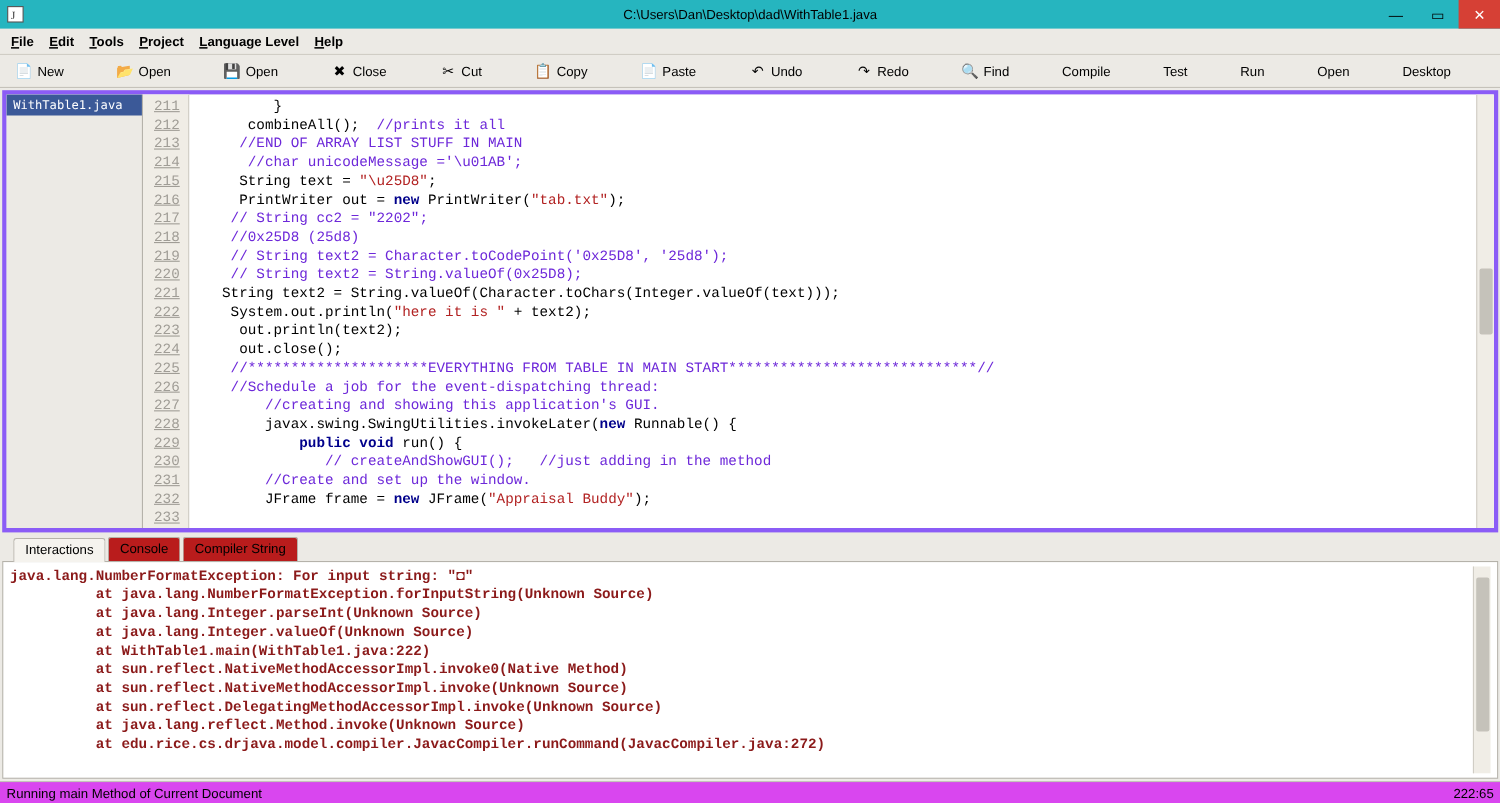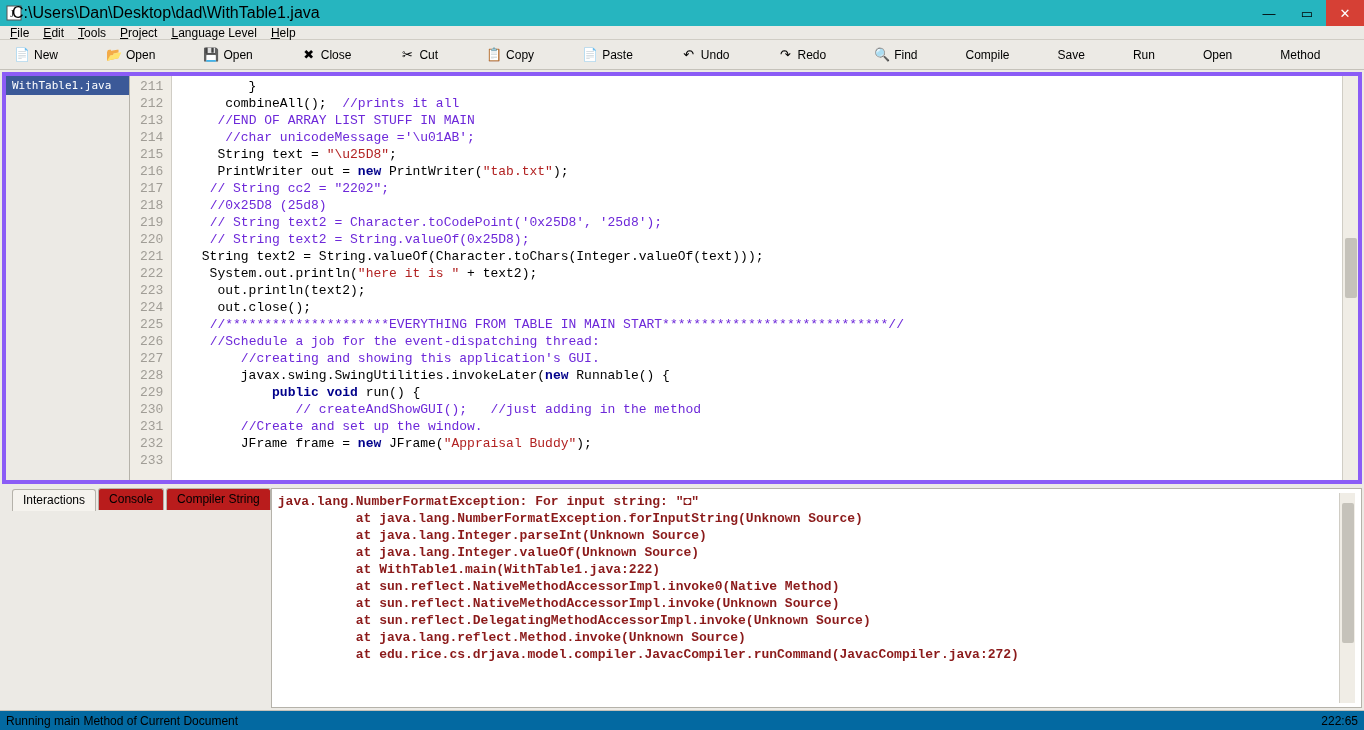--- a/index.html
+++ b/index.html
@@ -15,32 +15,33 @@
 }
 .titlebar {
   height: 26px;
   background: #26b5bf;
   display: flex;
   align-items: center;
   color: #000;
   position: relative;
 }
 .titlebar-icon { width: 20px; height: 20px; margin-left: 4px; display:flex; align-items:center; justify-content:center;}
-.titlebar-title { position:absolute; left:0; right:0; text-align:left; font-size:16px;margin-left:12px; }
+.titlebar-title { position:absolute; left:0; right:0; text-align:center; font-size:12px; }
 .titlebar-buttons { margin-left: auto; display: flex; height: 100%; }
 .titlebar-btn { width: 38px; height: 100%; display:flex; align-items:center; justify-content:center; font-size:13px; }
 .titlebar-btn.close { background: #d64035; color: #fff; }
 .menubar {
-  height: 14px;
+  height: 24px;
   background: #eceae5;
   display: flex;
   align-items: center;
   padding: 0 4px;
   gap: 2px;
   border-bottom: 1px solid #d0cdc5;
+  font-weight: bold;
 }
 .menu-item { padding: 2px 6px; text-decoration: underline; text-decoration-color: transparent; }
 .menu-item::first-letter { text-decoration: underline; }
 .toolbar {
   height: 30px;
   background: #eceae5;
   display: flex;
   align-items: center;
   padding: 0 14px;
   gap: 48px;
@@ -77,20 +78,21 @@
 .gutter {
   background: #f0ede6;
   border-right: 1px solid #d0cdc5;
   font-family: "Courier New", monospace;
   font-size: 13px;
   color: #a09d96;
   text-align: right;
   padding: 2px 8px 2px 10px;
   line-height: 17px;
   white-space: pre;
+  text-decoration: underline;
 }
 .code {
   flex: 1;
   font-family: "Courier New", monospace;
   font-size: 13px;
   padding: 2px 6px;
   line-height: 17px;
   white-space: pre;
   overflow: hidden;
 }
@@ -105,21 +107,21 @@
   top: 40%;
   left: 2px;
   width: 12px;
   height: 60px;
   background: #c5c2ba;
   border-radius: 2px;
 }
 .bottom-panel {
   height: 220px;
   display: flex;
-  flex-direction: row;
+  flex-direction: column;
   margin: 2px;
 }
 .bottom-tabs {
   display: flex;
   height: 22px;
   gap: 2px;
   padding-left: 10px;
 }
 .bottom-tab {
   padding: 3px 10px;
@@ -140,21 +142,21 @@
   padding: 4px 6px;
   overflow: hidden;
   display:flex;
   gap:44px;
 }
 .bottom-content-inner { flex:1; white-space: pre; color: #8b1a1a; font-weight: bold;}
 .bottom-scroll { width: 16px; background: #f0ede6; border-left: 1px solid #d0cdc5; position:relative;}
 .bottom-scroll .thumb { position:absolute; top:10px; left:2px; width:12px; height:140px; background:#c5c2ba; border-radius:2px;}
 .statusbar {
   height: 20px;
-  background: #0369a1;
+  background: #d946ef;
   border-top: 1px solid #c5c2ba;
   display: flex;
   align-items: center;
   padding: 0 6px;
   font-size: 12px;
   text-align: center;
 }
 .statusbar-right { margin-left: auto; }
 
 .c-comment { color: #6d28d9; }
@@ -227,30 +229,30 @@
       <span>Redo</span>
     </div>
     <div class="tool-btn">
       <span class="tool-icon">🔍</span>
       <span>Find</span>
     </div>
     <div class="tool-btn">
       <span>Compile</span>
     </div>
     <div class="tool-btn">
-      <span>Save</span>
+      <span>Test</span>
     </div>
     <div class="tool-btn">
       <span>Run</span>
     </div>
     <div class="tool-btn">
       <span>Open</span>
     </div>
     <div class="tool-btn">
-      <span>Method</span>
+      <span>Desktop</span>
     </div>
   </div>
 
 <div class="main-area">
   <div class="sidebar">
     <div class="sidebar-tab">WithTable1.java</div>
   </div>
   <div class="editor-container">
     <div class="gutter" id="gutter">211
 212

